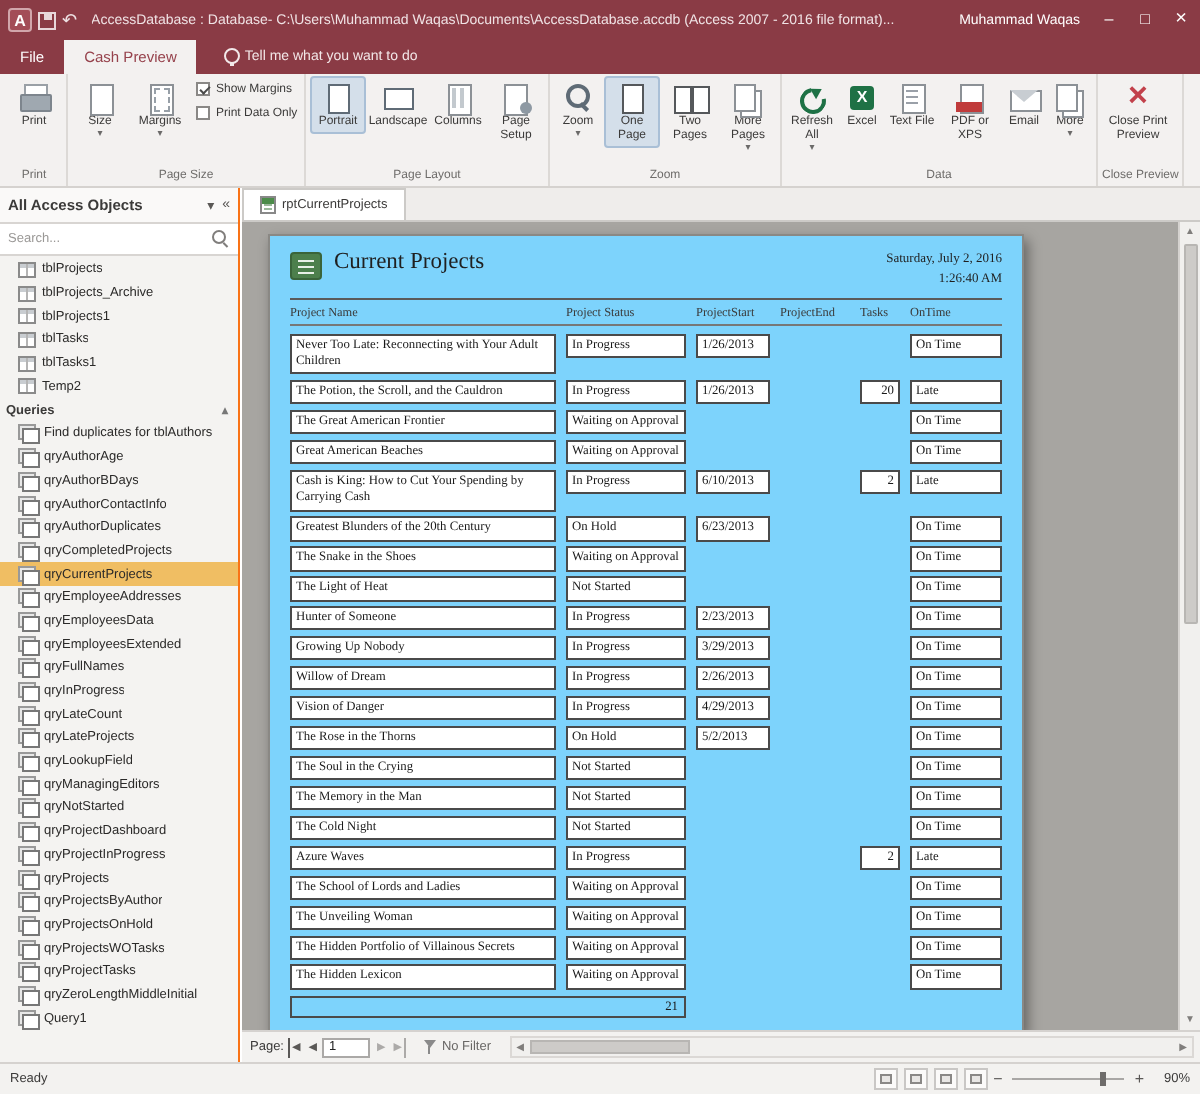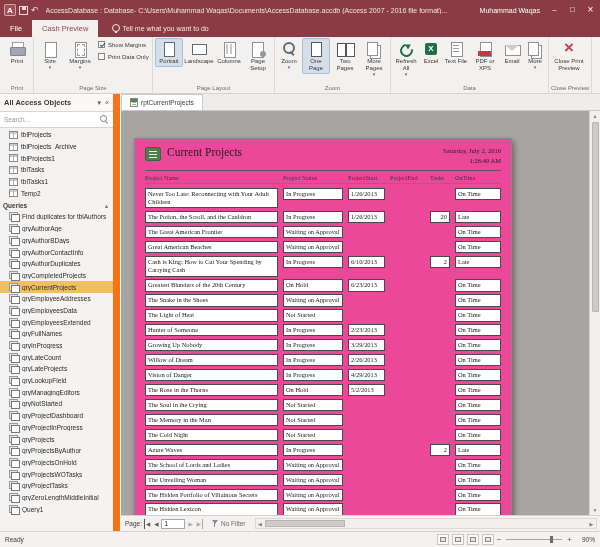--- a/index.html
+++ b/index.html
@@ -67,21 +67,21 @@
   .ic-textfile::before{content:"";position:absolute;left:5px;top:1px;width:10px;height:13px;background:#fff;border:1px solid #8C9196;}
   .ic-textfile::after{content:"";position:absolute;left:7px;top:4px;width:6px;height:8px;background:repeating-linear-gradient(#9AA0A8 0 1px,transparent 1px 3px);}
   .ic-pdf::before{content:"";position:absolute;left:5px;top:1px;width:10px;height:13px;background:#fff;border:1px solid #8C9196;}
   .ic-pdf::after{content:"";position:absolute;left:3px;bottom:1px;width:13px;height:5px;background:#C03B3B;}
   .ic-email::before{content:"";position:absolute;left:3px;top:4px;width:14px;height:9px;background:#fff;border:1px solid #8C9196;}
   .ic-email::after{content:"";position:absolute;left:3px;top:4px;width:0;border-left:7px solid transparent;border-right:7px solid transparent;border-top:6px solid #C8CDD2;}
   .ic-more::before{content:"";position:absolute;left:3px;top:1px;width:9px;height:12px;background:#fff;border:1px solid #8C9196;box-shadow:3px 3px 0 -1px #fff,3px 3px 0 0 #8C9196;}
   .ic-closeprev::before{content:"\00D7";position:absolute;left:0;top:-2px;width:20px;text-align:center;color:#C2414B;font:bold 17px/18px "Liberation Sans",sans-serif;}
 
   
-  .nav-pane{position:absolute;left:0;top:94px;bottom:16px;width:120px;background:#F4F3F1;border-right:7px solid #f97316;overflow:hidden;}
+  .nav-pane{position:absolute;left:0;top:94px;bottom:16px;width:120px;background:#F4F3F1;border-right:1px solid #f97316;overflow:hidden;}
   .nav-header{height:18px;display:flex;align-items:center;padding:0 4px;border-bottom:1px solid #D8D5D2;background:#FAF9F8;}
   .nav-title{flex:1;font-size:7.5px;font-weight:bold;color:#3B3A39;white-space:nowrap;overflow:hidden;}
   .nav-dd,.nav-collapse{font-size:7px;color:#5A5856;margin-left:4px;}
   .nav-search{position:absolute;top:18px;left:0;right:0;height:16px;display:flex;align-items:center;background:#fff;border-bottom:1px solid #D8D5D2;padding:0 4px;}
   .search-input{flex:1;border:none;outline:none;font-size:6.5px;color:#555;font-family:inherit;background:transparent;min-width:0;}
   .search-input::placeholder{color:#9A9896;}
   .ico-search{width:9px;height:9px;position:relative;flex:none;}
   .ico-search::before{content:"";position:absolute;left:0;top:0;width:5px;height:5px;border:1px solid #807E7C;border-radius:50%;}
   .ico-search::after{content:"";position:absolute;left:5.5px;top:5.5px;width:3px;height:1px;background:#807E7C;transform:rotate(45deg);transform-origin:0 0;}
   .nav-list{position:absolute;top:34px;bottom:0;left:0;right:0;padding-top:1px;overflow:hidden;}
@@ -99,21 +99,21 @@
 
   
   .tab-bar{position:absolute;left:121px;right:0;top:94px;height:17px;background:#EFEDEB;border-bottom:1px solid #CCCAC7;display:flex;align-items:flex-end;}
   .obj-tab{display:flex;align-items:center;gap:3px;height:16px;padding:0 8px;background:#fff;border:1px solid #CCCAC7;border-bottom:none;font-size:6.5px;color:#3B3A39;}
   .ico-report{width:8px;height:9px;background:#fff;border:1px solid #888;position:relative;flex:none;}
   .ico-report::before{content:"";position:absolute;left:0;right:0;top:0;height:3px;background:#4C8C4A;}
   .ico-report::after{content:"";position:absolute;left:1px;right:1px;bottom:1px;height:3px;background:repeating-linear-gradient(#9AB89A 0 1px,transparent 1px 2px);}
 
   
   .preview{position:absolute;left:121px;right:0;top:111px;bottom:32px;background:#A7A5A1;overflow:hidden;}
-  .page{position:absolute;left:13px;top:6px;width:378px;min-height:392px;background:#ec4899;border:1px solid #8A8884;box-shadow:2px 3px 6px rgba(0,0,0,.4);padding:7px 10px 6px;margin-top:21px;}
+  .page{position:absolute;left:13px;top:6px;width:378px;min-height:392px;background:#7dd3fc;border:1px solid #8A8884;box-shadow:2px 3px 6px rgba(0,0,0,.4);padding:7px 10px 6px;}
   .rep-header{display:flex;align-items:flex-start;padding-bottom:4px;border-bottom:1px solid #5A5A5A;}
   .report-logo{width:16px;height:14px;background:#4C7F4C;border:1px solid #3A643A;border-radius:2px;position:relative;flex:none;margin-top:1px;}
   .report-logo::after{content:"";position:absolute;left:3px;top:3px;right:3px;height:8px;background:repeating-linear-gradient(#E8F0E8 0 1px,transparent 1px 3px);}
   .rep-title{font-family:"Liberation Serif",serif;font-size:11.5px;color:#1F1F1F;margin-left:6px;flex:1;}
   .rep-datetime{text-align:right;font-family:"Liberation Serif",serif;font-size:6.5px;color:#1F1F1F;line-height:1.5;}
   .col-headers{display:flex;margin-top:3px;padding-bottom:2px;border-bottom:1px solid #777;}
   .col-h{font-family:"Liberation Serif",serif;font-size:6.2px;color:#3A3A3A;}
   .c-name{width:138px;}.c-status{width:65px;}.c-start{width:42px;}.c-end{width:40px;}.c-tasks{width:25px;}.c-ontime{width:46px;}
   .rows{margin-top:4px;}
   .r-row{display:flex;align-items:flex-start;margin-bottom:2.5px;}

